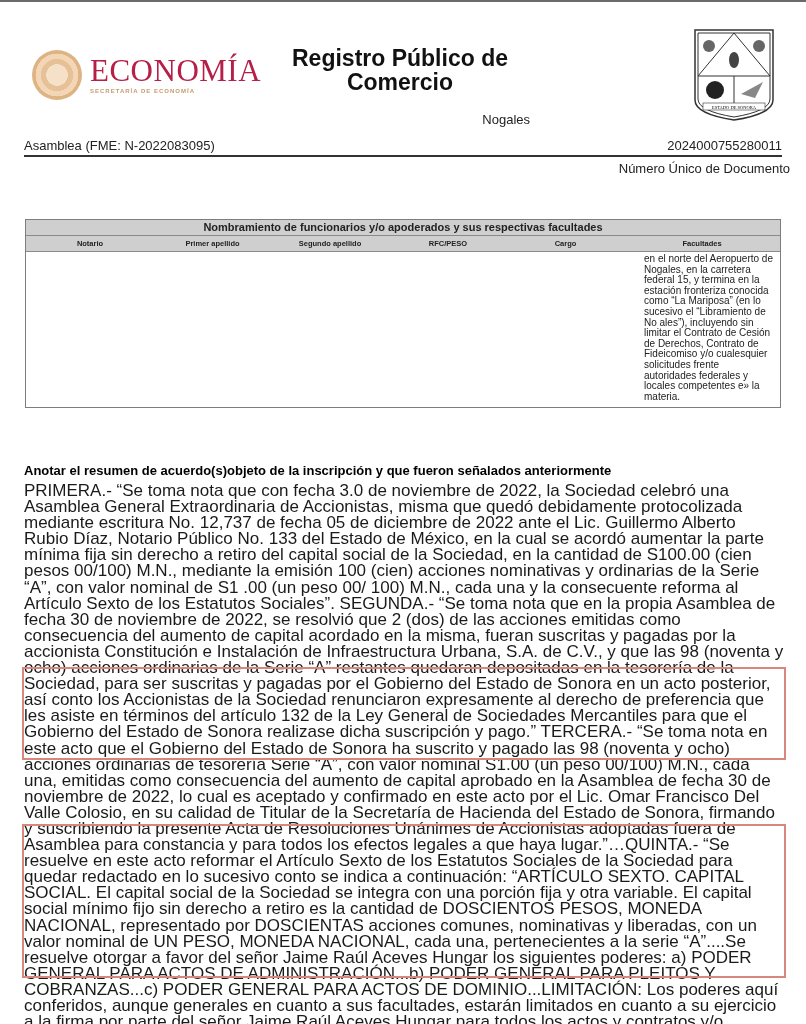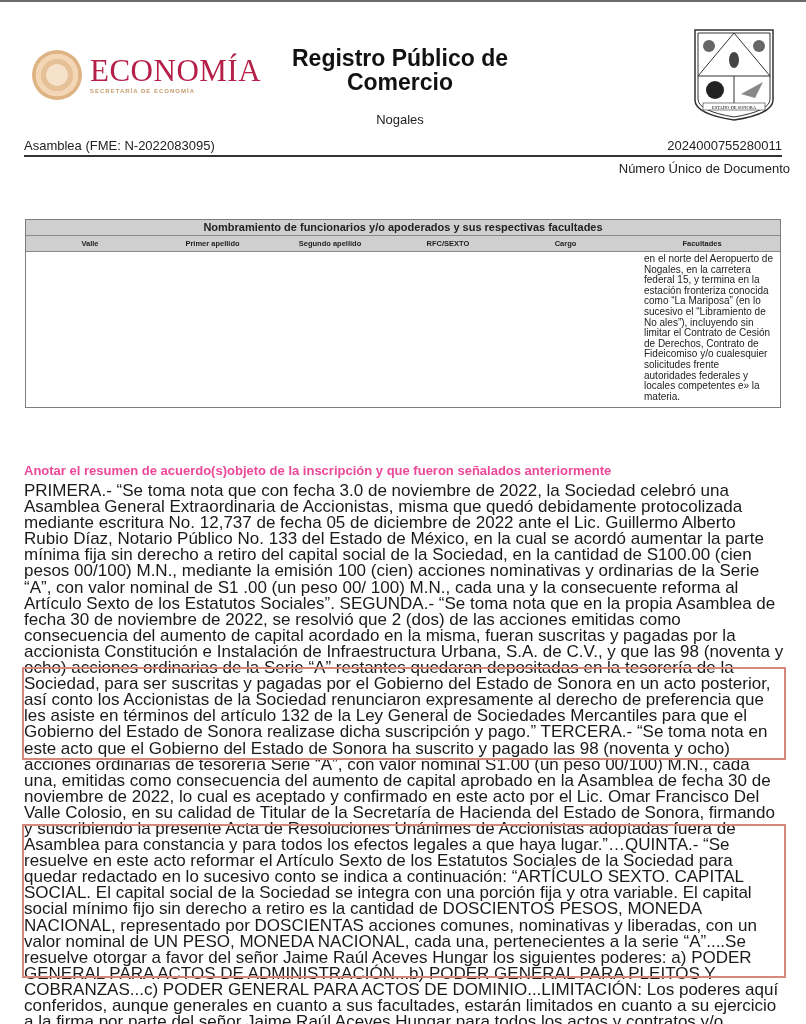--- a/index.html
+++ b/index.html
@@ -9,38 +9,38 @@
   
   .logo-econ { position:absolute; left:32px; top:50px; display:flex; align-items:center; }
   .seal { width:50px; height:50px; border-radius:50%;
           background:radial-gradient(circle at 50% 50%, #f3dcbf 0 30%, #e2b686 31% 45%, #f0cfa8 46% 60%, #d9a66e 61% 100%);
           opacity:.85; }
   .econ-text { margin-left:8px; }
   .econ-word { font-family:"Liberation Serif", serif; font-size:31px; color:#b51f48; letter-spacing:.5px; line-height:30px; }
   .econ-sub { font-size:6px; color:#c69a6b; letter-spacing:1px; font-weight:bold; margin-top:2px; }
   .title { position:absolute; left:270px; top:46px; width:260px; text-align:center;
            font-size:23px; font-weight:bold; line-height:24px; color:#111; }
-  .city { position:absolute; left:270px; top:112px; width:260px; text-align:center; font-size:13px; color:#222; }
+  .city { position:absolute; left:270px; top:112px; width:260px; text-align:right; font-size:13px; color:#222; }
   .shield { position:absolute; left:693px; top:28px; width:82px; height:94px; }
   .subline { position:absolute; left:24px; top:138px; right:24px; font-size:13px; color:#222; }
   .subline .left { position:absolute; left:0; top:0; }
   .subline .right { position:absolute; right:0; top:0;text-align:center; }
   .rule { position:absolute; left:24px; right:24px; top:155px; height:2px; background:#333; }
   .nud { position:absolute; right:16px; top:161px; font-size:13px; color:#222; }
   
   .tbl { position:absolute; left:25px; top:219px; width:756px; height:189px;
          border:1px solid #7d7d7d; box-sizing:border-box; }
   .tbl-head { height:15px; background:#cfcfcf; border-bottom:1px solid #8a8a8a;
               font-size:11px; font-weight:bold; text-align:center; line-height:15px; color:#222; }
   .tbl-cols { display:flex; height:15px; background:#cfcfcf; border-bottom:1px solid #8a8a8a; }
   .tbl-cols div { font-size:7.5px; font-weight:bold; text-align:center; line-height:15px; color:#222; }
   .c1{width:128px}.c2{width:117px}.c3{width:118px}.c4{width:118px}.c5{width:117px}.c6{width:156px}
   .facultades { position:absolute; left:618px; top:34px; width:130px; font-size:10px; line-height:10.6px; color:#222; }
   
-  .section-title { position:absolute; left:24px; top:463px; font-size:13px; font-weight:bold; color:#ec4899; }
+  .section-title { position:absolute; left:24px; top:463px; font-size:13px; font-weight:bold; color:#000000; }
   .body-text { position:absolute; left:24px; top:483px; width:760px; font-size:17px; line-height:16.1px; color:#1a1a1a; }
   .body-text p { margin:0; }
   .hl { position:absolute; border:2px solid #d9867c; box-sizing:border-box; }
   .hl1 { left:22px; top:667px; width:764px; height:93px; }
   .hl2 { left:22px; top:824px; width:764px; height:154px; }
 </style>
 </head>
 <body>
 
 <div class="topline"></div>
@@ -75,24 +75,24 @@
 <div class="subline">
   <span class="left">Asamblea (FME: N-2022083095)</span>
   <span class="right">2024000755280011</span>
 </div>
 <div class="rule"></div>
 <div class="nud">Número Único de Documento</div>
 
 <div class="tbl">
   <div class="tbl-head">Nombramiento de funcionarios y/o apoderados y sus respectivas facultades</div>
   <div class="tbl-cols">
-    <div class="c1">Valle</div>
+    <div class="c1">Notario</div>
     <div class="c2">Primer apellido</div>
     <div class="c3">Segundo apellido</div>
-    <div class="c4">RFC/SEXTO</div>
+    <div class="c4">RFC/PESO</div>
     <div class="c5">Cargo</div>
     <div class="c6">Facultades</div>
   </div>
   <div class="facultades">en el norte del Aeropuerto de Nogales, en la carretera federal 15, y termina en la estación fronteriza conocida como “La Mariposa” (en lo sucesivo el “Libramiento de No ales”), incluyendo sin limitar el Contrato de Cesión de Derechos, Contrato de Fideicomiso y/o cualesquier solicitudes frente autoridades federales y locales competentes e» la materia.</div>
 </div>
 
 <div class="section-title">Anotar el resumen de acuerdo(s)objeto de la inscripción y que fueron señalados anteriormente</div>
 <div class="body-text">
   <p>PRIMERA.- “Se toma nota que con fecha 3.0 de noviembre de 2022, la Sociedad celebró una Asamblea General Extraordinaria de Accionistas, misma que quedó debidamente protocolizada mediante escritura No. 12,737 de fecha 05 de diciembre de 2022 ante el Lic. Guillermo Alberto Rubio Díaz, Notario Público No. 133 del Estado de México, en la cual se acordó aumentar la parte mínima fija sin derecho a retiro del capital social de la Sociedad, en la cantidad de S100.00 (cien pesos 00/100) M.N., mediante la emisión  100 (cien) acciones nominativas y ordinarias de la Serie “A”, con valor nominal de S1 .00 (un peso 00/ 100) M.N., cada una y la consecuente reforma al Artículo Sexto de los Estatutos Sociales”. SEGUNDA.- “Se toma nota que en la propia Asamblea de fecha 30 de noviembre de 2022, se resolvió que 2 (dos) de las acciones emitidas como consecuencia del aumento de capital acordado en la misma, fueran suscritas y pagadas por la accionista Constitución e Instalación de Infraestructura Urbana, S.A. de C.V., y que las 98 (noventa y ocho) acciones ordinarias de la Serie “A” restantes quedaran depositadas en la tesorería de la Sociedad, para ser suscritas y pagadas por el Gobierno del Estado de Sonora en un acto posterior, así conto los Accionistas de la Sociedad renunciaron expresamente al derecho de preferencia que les asiste en términos del artículo 132 de la Ley General de Sociedades Mercantiles para que el Gobierno del Estado de Sonora realizase dicha suscripción y pago.” TERCERA.- “Se toma nota en este acto que el Gobierno del Estado de Sonora ha suscrito y pagado las 98 (noventa y ocho) acciones ordinarias de tesorería Serie “A”, con valor nominal S1.00 (un peso 00/100) M.N., cada una, emitidas como consecuencia del aumento de capital aprobado en la Asamblea de fecha 30 de noviembre de 2022, lo cual es aceptado y confirmado en este acto por el Lic. Omar Francisco Del Valle Colosio, en su calidad de Titular de la Secretaría de Hacienda del Estado de Sonora, firmando y suscribiendo la presente Acta de Resoluciones Unánimes de Accionistas adoptadas fuera de Asamblea para constancia y para todos los efectos legales a que haya lugar.”…QUINTA.- “Se resuelve en este acto reformar el Artículo Sexto de los Estatutos Sociales de la Sociedad para quedar redactado en lo sucesivo conto se indica a continuación: “ARTÍCULO SEXTO. CAPITAL SOCIAL. El capital social de la Sociedad se integra con una porción fija y otra variable. El capital social mínimo fijo sin derecho a retiro es la cantidad de DOSCIENTOS PESOS, MONEDA NACIONAL, representado por DOSCIENTAS acciones comunes, nominativas y liberadas, con un valor nominal de UN PESO, MONEDA NACIONAL, cada una, pertenecientes a la serie “A”....Se resuelve otorgar a favor del señor Jaime Raúl Aceves Hungar los siguientes poderes:  a) PODER GENERAL PARA ACTOS DE ADMINISTRACIÓN...b) PODER GENERAL PARA PLEITOS Y COBRANZAS...c) PODER GENERAL PARA ACTOS DE DOMINIO...LIMITACIÓN: Los poderes aquí conferidos, aunque generales en cuanto a sus facultades, estarán limitados en cuanto a su ejercicio a la firma por parte del señor Jaime Raúl Aceves Hungar para todos los actos y contratos y/o documentos que resulten necesarios para la cesión a favor de la Sociedad de los derechos del Títi0o de Concesión para construir, operar, explotar, conservar y mantener el Libramiento de Nogales, ubicado en la carretera federal México — Nogales en el Estado de Sonora, con une longitud de 12.14 kilómetros que inicia en el norte del Aeropuerto de Nogales, en la carretera federal 15, y termina en la estación fronteriza conocida corno “La Mariposa” (en lo sucesivo el “Libramiento de No ales”), incluyendo sin limitar el Contrato de Cesión de Derechos, Contrato de Fideicomiso y/o cualesquier solicitudes frente autoridades federales y locales competentes e» la materia.</p>
 </div>

